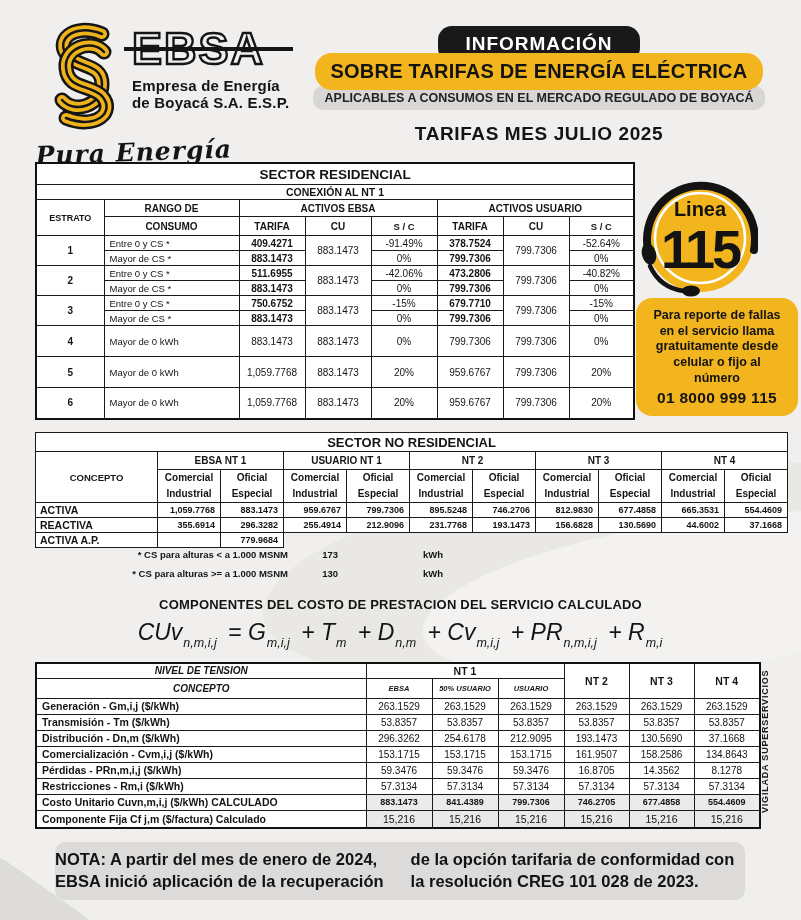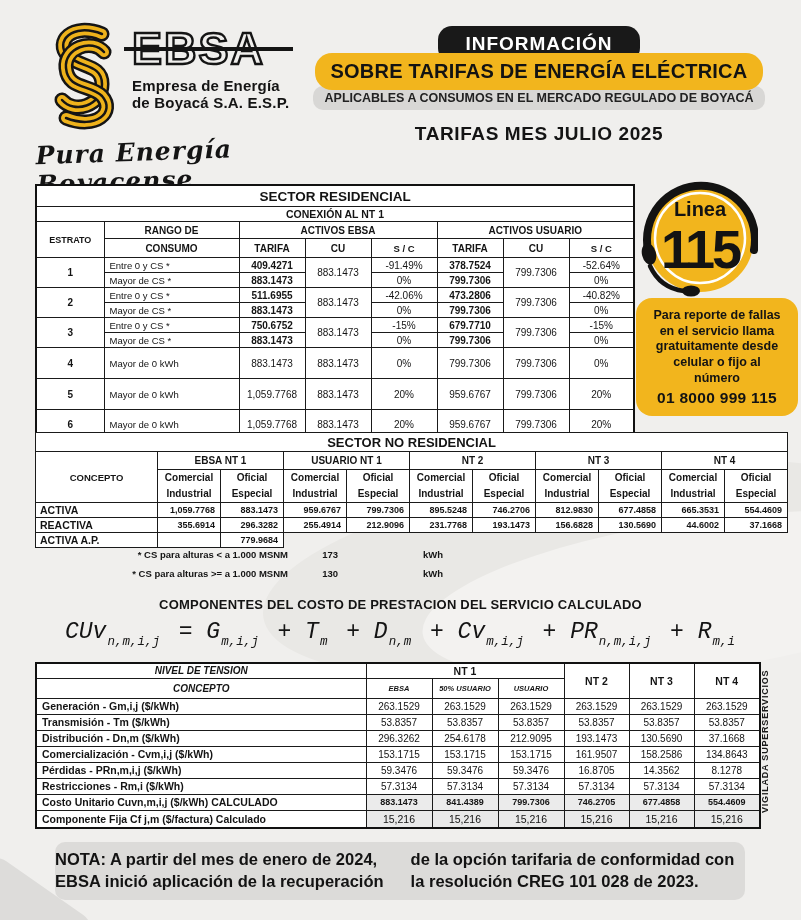--- a/index.html
+++ b/index.html
@@ -19,21 +19,21 @@
   .header-stack{position:absolute;left:286px;top:26px;width:506px;display:flex;flex-direction:column;align-items:center;}
   .pill-info{background:#191919;color:#fff;font-size:19px;font-weight:bold;padding:7px 27px;border-radius:14px;letter-spacing:1px;position:relative;z-index:1;}
   .pill-main{background:#f2b51d;color:#131313;font-size:20px;font-weight:bold;padding:7px 16px;border-radius:17px;margin-top:-9px;position:relative;z-index:3;white-space:nowrap;letter-spacing:0.2px;}
   .pill-sub{background:#d8d7d5;color:#222;font-size:12.5px;font-weight:bold;padding:5px 12px;border-radius:10px;margin-top:-4px;position:relative;z-index:2;white-space:nowrap;}
   .month-title{font-size:19px;font-weight:bold;margin-top:13px;letter-spacing:0.6px;}
   
   table{border-collapse:collapse;table-layout:fixed;}
   td{border:1px solid #1a1a1a;font-size:10px;vertical-align:middle;padding:0 3px;overflow:hidden;white-space:nowrap;text-align:center;background:#fff;}
   .b{font-weight:bold;}
   
-  #res-table{position:absolute;left:35px;top:184px;width:598px;border:2px solid #111;z-index:2;padding-left:24px;}
+  #res-table{position:absolute;left:35px;top:162px;width:598px;border:2px solid #111;z-index:2;padding-left:24px;}
   #res-table .t{font-size:13.5px;font-weight:bold;height:20px;}
   #res-table .st{font-size:10.5px;font-weight:bold;height:14px;}
   #res-table .h1{height:17px;font-weight:bold;font-size:10px;}
   #res-table .h2{height:19px;font-weight:bold;font-size:10px;}
   #res-table .rr{height:15px;}
   #res-table .rs{height:31px;}
   #res-table .rango{text-align:left;padding-left:5px;font-size:9.5px;}
   #res-table .dash{border-top:1px dashed #555;}
   
   #nonres-table{position:absolute;left:35px;top:432px;width:752px;z-index:2;background:transparent;}
@@ -51,21 +51,21 @@
   .report-box .ph{font-size:15.5px;font-weight:bold;margin-top:3px;color:#131313;letter-spacing:0.3px;}
   
   .footnotes{position:absolute;left:38px;top:549px;z-index:2;font-size:9.5px;font-weight:bold;text-align:right;}
   .fn-row{display:flex;margin-bottom:8px;}
   .fn-label{width:250px;}
   .fn-value{width:40px;margin-left:10px;}
   .fn-unit{margin-left:85px;}
   
   .formula-block{position:absolute;left:0;top:597px;width:801px;text-align:center;z-index:2;}
   .formula-title{font-size:13px;font-weight:bold;letter-spacing:0.2px;}
-  .formula-line{margin-top:7px;font-family:Liberation Mono, monospace;font-style:italic;font-size:23px;}
+  .formula-line{margin-top:7px;font-family:Liberation Sans, sans-serif;font-style:italic;font-size:23px;}
   .formula-line .sub{font-size:12.5px;position:relative;top:7px;margin:0 3px 0 1px;}
   .formula-line .base{margin-left:2px;}
   
   #cost-table{position:absolute;left:35px;top:662px;width:724px;border:2px solid #111;z-index:2;}
   #cost-table .h1{height:15px;font-weight:bold;font-size:11px;font-style:italic;}
   #cost-table .nt{font-weight:bold;font-size:10.5px;font-style:normal;}
   #cost-table .h2{height:20px;}
   #cost-table .subh{font-size:7.5px;font-weight:bold;}
   #cost-table .cr{height:16px;}
   #cost-table .cf{height:18px;}

